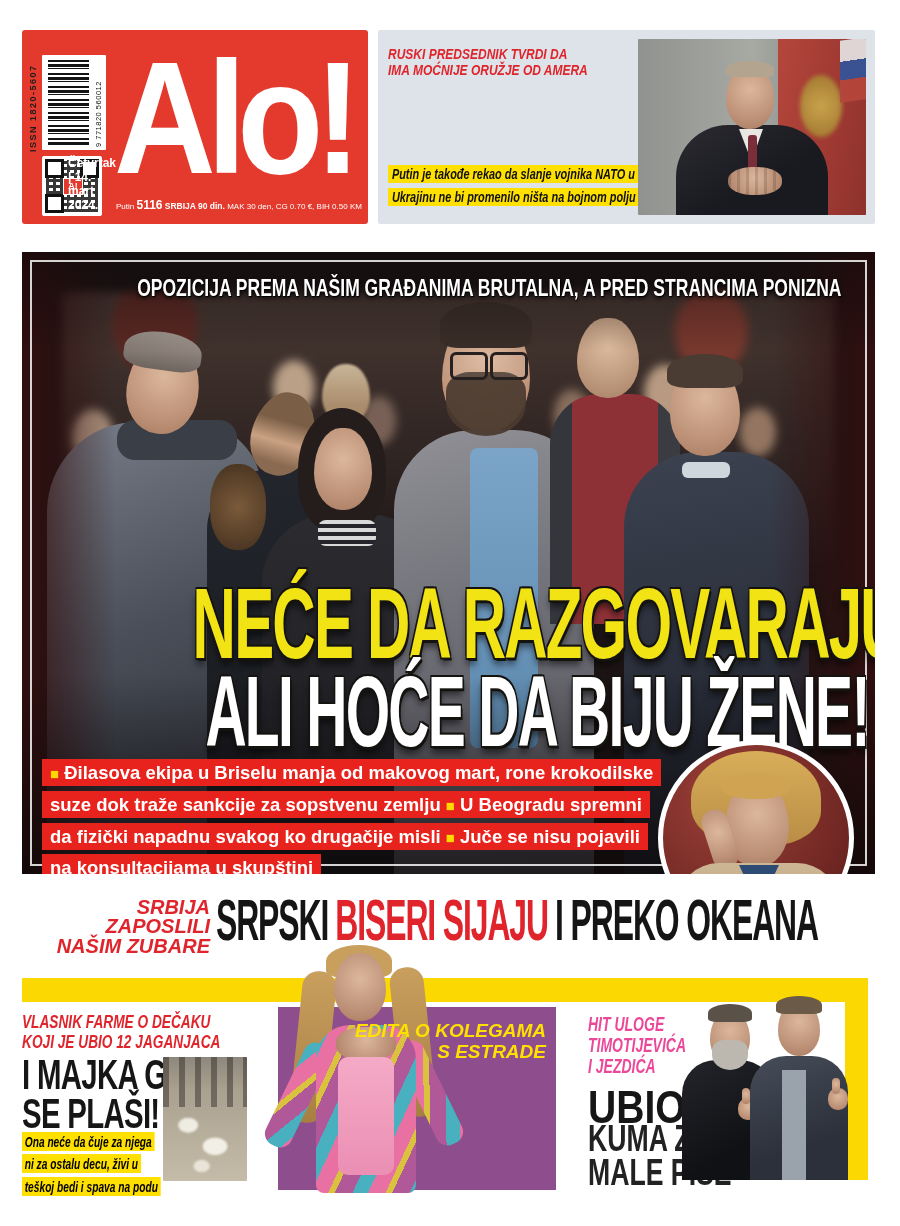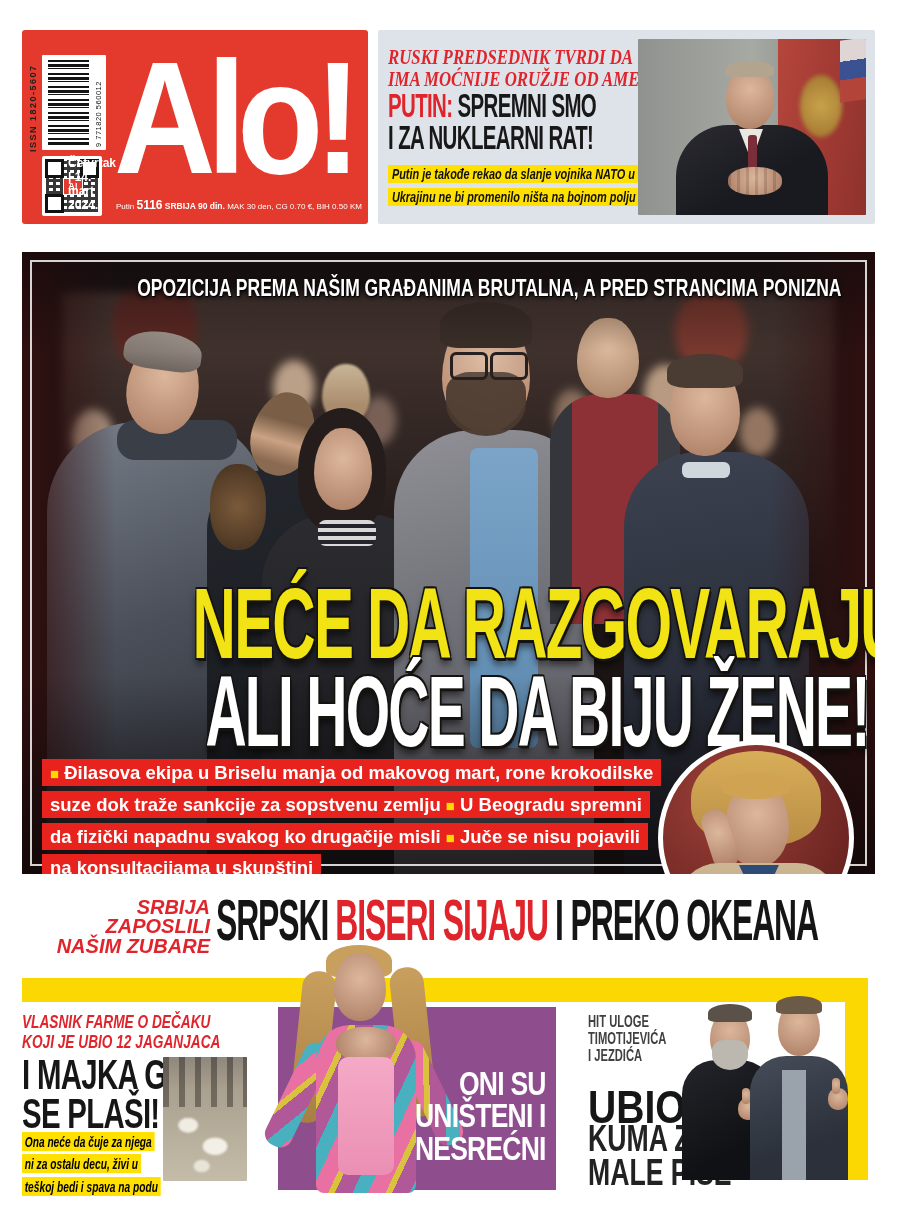--- a/index.html
+++ b/index.html
@@ -29,21 +29,21 @@
   .logo{left:92px;top:8px;color:#fff;font-weight:900;font-size:160px;line-height:1;
         letter-spacing:-10px;transform:scaleX(.88);transform-origin:left top;}
   .mh-row{left:46px;right:8px;bottom:12px;color:#fff;display:flex;justify-content:space-between;align-items:flex-end;}
   .mh-date{font-size:12px;font-weight:700;}
   .mh-price{font-size:8px;white-space:nowrap;}
   .mh-price .num{font-size:12px;font-weight:900;}
   .mh-price b{font-size:8.5px;}
 
   
   .top-story{left:378px;top:30px;width:497px;height:194px;background:#dde3e8;border-radius:2px;}
-  .ts-kicker{left:10px;top:16px;font-style:italic;font-weight:900;color:#e0242c;font-size:21px;line-height:1.05;font-family:Liberation Serif, serif;}
+  .ts-kicker{left:10px;top:16px;font-style:italic;font-weight:900;color:#e0242c;font-size:15px;line-height:1.05;}
   .ts-kicker div{white-space:nowrap;transform:scaleX(.8);transform-origin:left top;}
   .ts-head{left:10px;top:60px;font-weight:900;color:#181818;font-size:33px;line-height:.98;letter-spacing:-1px;}
   .ts-head div{white-space:nowrap;transform:scaleX(.62);transform-origin:left top;}
   .ts-head .red{color:#e0242c;margin-right:8px;}
   .ts-deck{left:10px;top:134px;font-style:italic;font-weight:700;font-size:14px;line-height:1.45;color:#111;
            transform:scaleX(.78);transform-origin:left top;white-space:nowrap;}
   .ts-deck span{background:#ffe000;padding:1px 5px;}
   .putin{left:260px;top:9px;width:228px;height:176px;overflow:hidden;border-radius:1px;
          background:linear-gradient(90deg,#8f928e,#a7a9a3 50%,#9b9e98 62%);}
 
@@ -118,21 +118,21 @@
   .edita-panel{left:278px;top:1007px;width:278px;height:183px;background:#8e4d8c;z-index:2;}
   .edita-kicker{position:absolute;right:10px;top:14px;text-align:right;color:#ffe000;font-style:italic;
       font-weight:900;font-size:19px;line-height:1.1;z-index:4;}
   .edita-head{position:absolute;right:10px;top:60px;text-align:right;color:#fff;font-weight:900;font-size:34px;
       line-height:.95;z-index:4;letter-spacing:-1px;}
   .edita-head div{white-space:nowrap;transform:scaleX(.78);transform-origin:right top;}
   .edita-fig{position:absolute;left:-8px;top:-62px;width:200px;height:248px;z-index:3;}
   .mosaic{background:repeating-linear-gradient(115deg,#49b0c0 0 14px,#e870a2 14px 30px,#d8c23e 30px 36px,#b05898 36px 52px);}
 
   
-  .act-kicker{left:588px;top:1014px;color:#404040;font-weight:900;font-size:16px;line-height:1.05;}
+  .act-kicker{left:588px;top:1014px;color:#ec4899;font-style:italic;font-weight:900;font-size:20px;line-height:1.05;}
   .act-kicker div{white-space:nowrap;transform:scaleX(.7);transform-origin:left top;}
   .act-head1{left:588px;top:1080px;font-weight:900;font-size:46px;color:#161616;white-space:nowrap;
       transform:scaleX(.85);transform-origin:left top;}
   .act-head2{left:588px;top:1122px;font-weight:700;font-size:37px;line-height:.92;color:#222;}
   .act-head2 div{white-space:nowrap;transform:scaleX(.72);transform-origin:left top;}
   .actors-photo{left:682px;top:998px;width:172px;height:182px;z-index:2;}
 </style>
 </head>
 <body>
 
@@ -158,24 +158,20 @@
       <b>SRBIJA 90 din.</b>
       <span>MAK 30 den, CG 0.70 €, BIH 0.50 KM</span>
     </span>
   </div>
 </div>
 
 <div class="abs top-story">
   <div class="abs ts-kicker">
     <div>RUSKI PREDSEDNIK TVRDI DA</div>
     <div>IMA MOĆNIJE ORUŽJE OD AMERA</div>
-  </div>
-  <div class="abs ts-head">
-    <div><span class="red">PUTIN:</span><span>SPREMNI SMO</span></div>
-    <div>I ZA NUKLEARNI RAT!</div>
   </div>
   <div class="abs ts-deck">
     <div><span>Putin je takođe rekao da slanje vojnika NATO u</span></div>
     <div style="margin-top:3px;"><span>Ukrajinu ne bi promenilo ništa na bojnom polju</span></div>
   </div>
   <div class="abs putin">
     <div class="abs" style="right:0;top:0;width:88px;height:176px;background:linear-gradient(100deg,#b5463c,#a03a33 55%,#8e322c);"></div>
     <div class="abs" style="right:24px;top:36px;width:42px;height:62px;border-radius:50%;filter:blur(2px);background:radial-gradient(circle,#c9a24b,#a87f35 75%);"></div>
     <div class="abs" style="right:0;top:0;width:26px;height:62px;background:linear-gradient(180deg,#e6e6e6 0 34%,#30549c 34% 64%,#b5463c 64%);transform:skewY(-8deg);opacity:.9;"></div>
     <div class="abs" style="left:38px;top:86px;width:152px;height:90px;border-radius:52px 52px 0 0;background:linear-gradient(150deg,#2b2b31,#191920 60%);"></div>
@@ -277,24 +273,23 @@
     <div class="abs" style="left:26px;top:26px;width:34px;height:152px;border-radius:16px;background:linear-gradient(#c99f5e,#a87f43);transform:rotate(6deg);"></div>
     <div class="abs" style="left:126px;top:22px;width:34px;height:150px;border-radius:16px;background:linear-gradient(#c99f5e,#a87f43);transform:rotate(-6deg);"></div>
     <div class="abs" style="left:56px;top:0;width:66px;height:32px;border-radius:50% 50% 20% 20%;background:#c99f5e;"></div>
     <div class="abs head skin" style="left:64px;top:8px;width:52px;height:68px;"></div>
     <div class="abs mosaic" style="left:14px;top:94px;width:28px;height:112px;border-radius:12px;transform:rotate(26deg);"></div>
     <div class="abs mosaic" style="left:146px;top:92px;width:28px;height:112px;border-radius:12px;transform:rotate(-26deg);"></div>
     <div class="abs mosaic" style="left:46px;top:80px;width:100px;height:168px;border-radius:34px 34px 8px 8px;"></div>
     <div class="abs skin" style="left:66px;top:82px;width:60px;height:34px;border-radius:45%;"></div>
     <div class="abs" style="left:68px;top:112px;width:56px;height:118px;border-radius:10px;background:linear-gradient(#f4aac6,#eb8fb4);"></div>
   </div>
-  <div class="edita-head">
-    <div>ONI SU</div>
-    <div>UNIŠTENI I</div>
-    <div>NESREĆNI</div>
+  <div class="edita-kicker">
+    <div>EDITA O KOLEGAMA</div>
+    <div>S ESTRADE</div>
   </div>
 </div>
 
 <div class="abs act-kicker">
   <div>HIT ULOGE</div>
   <div>TIMOTIJEVIĆA</div>
   <div>I JEZDIĆA</div>
 </div>
 <div class="abs act-head1">UBIO</div>
 <div class="abs act-head2">

